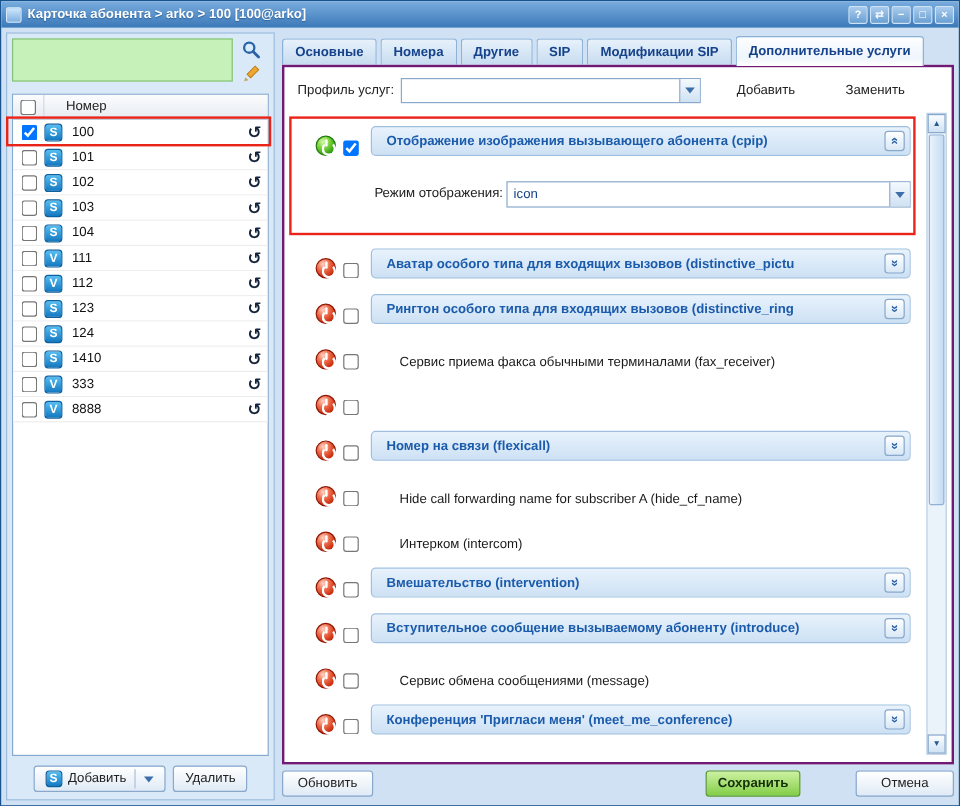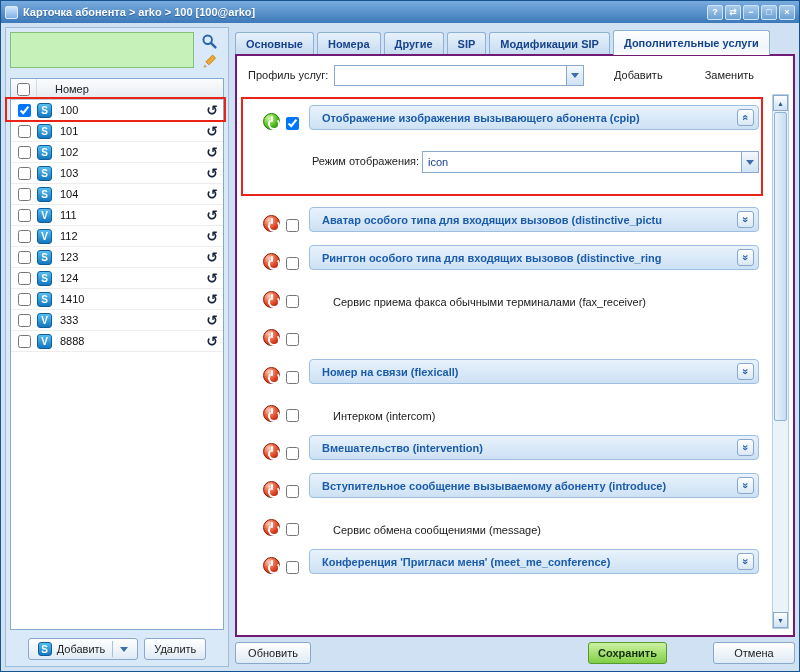--- a/index.html
+++ b/index.html
@@ -346,20 +346,25 @@
         <span class="power off"></span>
         <input type="checkbox" class="scb" style="">
         <div class="sbar">
           <span class="stitle">Номер на связи (flexicall)</span>
           <span class="chev">
               <i class="g">»</i>
             </span>
         </div>
       </div>
 
+      <div class="srow">
+        <span class="power off"></span>
+        <input type="checkbox" class="scb" style="">
+        <span class="sname">Hide call forwarding name for subscriber A (hide_cf_name)</span>
+      </div>
 
       <div class="srow">
         <span class="power off"></span>
         <input type="checkbox" class="scb" style="">
         <span class="sname">Интерком (intercom)</span>
       </div>
 
       <div class="srow">
         <span class="power off"></span>
         <input type="checkbox" class="scb" style="">

